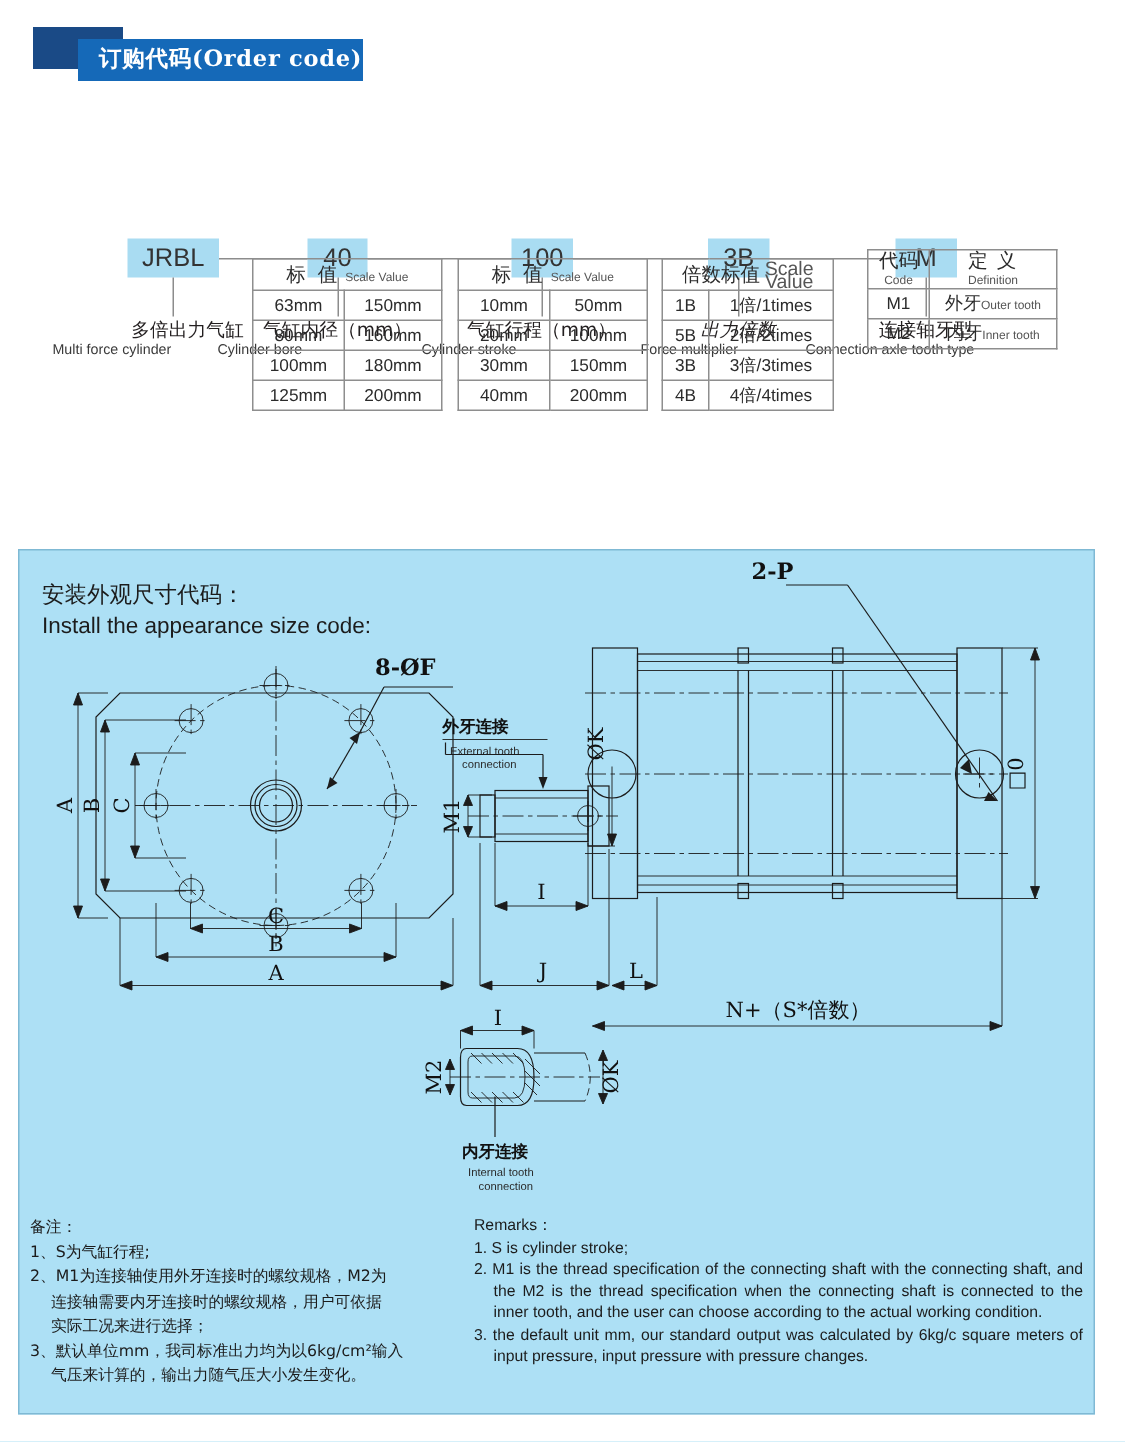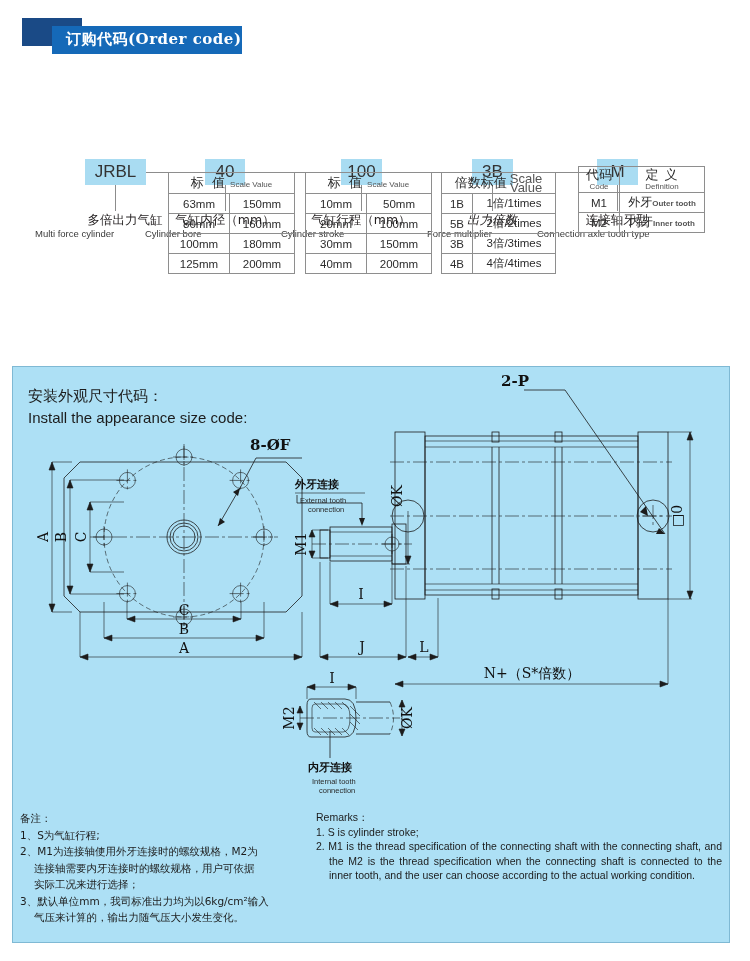--- a/index.html
+++ b/index.html
@@ -56,21 +56,21 @@
     padding:1px 3px;
     height:17px;
     white-space:nowrap;
     font-family:"Liberation Sans","DejaVu Sans",sans-serif;
   }
   td.hdr{padding:0 2px;}
   .hdr-cn{font-size:13px;font-family:"DejaVu Sans","Liberation Sans",sans-serif;letter-spacing:2px;}
   .hdr-en{font-size:8px;color:#555;}
   .hdr-en2{font-size:13px;color:#555;line-height:8.5px;display:inline-block;vertical-align:middle;}
   .cn-inline{font-family:"DejaVu Sans","Liberation Sans",sans-serif;text-align:right;}
-  .sm-en{font-size:8px;color:#555;font-weight:bold;}
+  .sm-en{font-size:8px;color:#555;}
 
   
   #drawing-panel{
     left:12px;top:366px;width:716px;height:575px;
     background:#ade0f5;border:1px solid #7fb9d4;
   }
   #panel-title{
     left:28px;top:386px;width:420px;
     font-size:15px;color:#1c1c1c;line-height:21px;
     font-family:"DejaVu Sans","Liberation Sans",sans-serif;
@@ -551,13 +551,14 @@
   <span class="cont">连接轴需要内牙连接时的螺纹规格，用户可依据</span>
   <span class="cont">实际工况来进行选择；</span>
   <span class="ind">3、默认单位mm，我司标准出力均为以6kg/cm²输入</span>
   <span class="cont">气压来计算的，输出力随气压大小发生变化。</span>
 </div>
 
 <div class="abs" id="remarks-en">
   <span class="ind">Remarks：</span>
   <span class="ind">1. S is cylinder stroke;</span>
   <span class="ind">2. M1 is the thread specification of the connecting shaft with the connecting shaft, and the M2 is the thread specification when the connecting shaft is connected to the inner tooth, and the user can choose according to the actual working condition.</span>
+  <span class="ind">3. the default unit mm, our standard output was calculated by 6kg/c square meters of input pressure, input pressure with pressure changes.</span>
 </div>
 
 </body></html>

